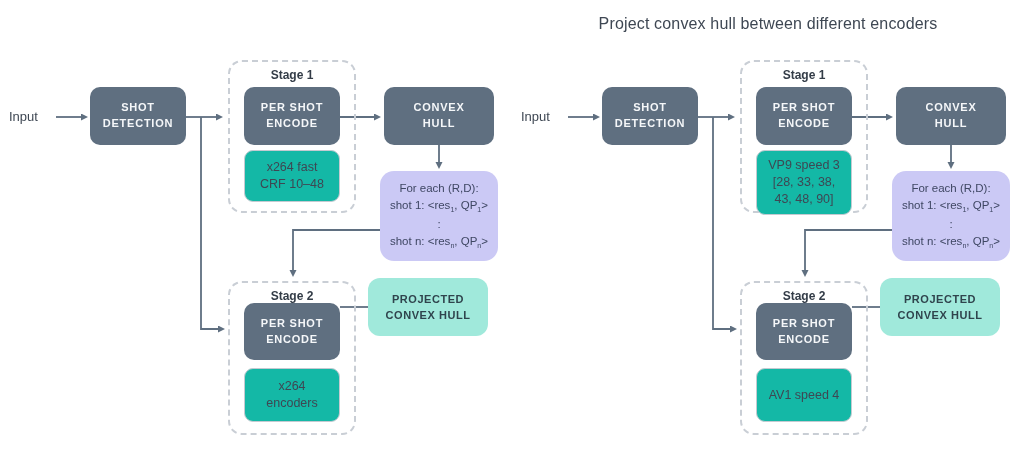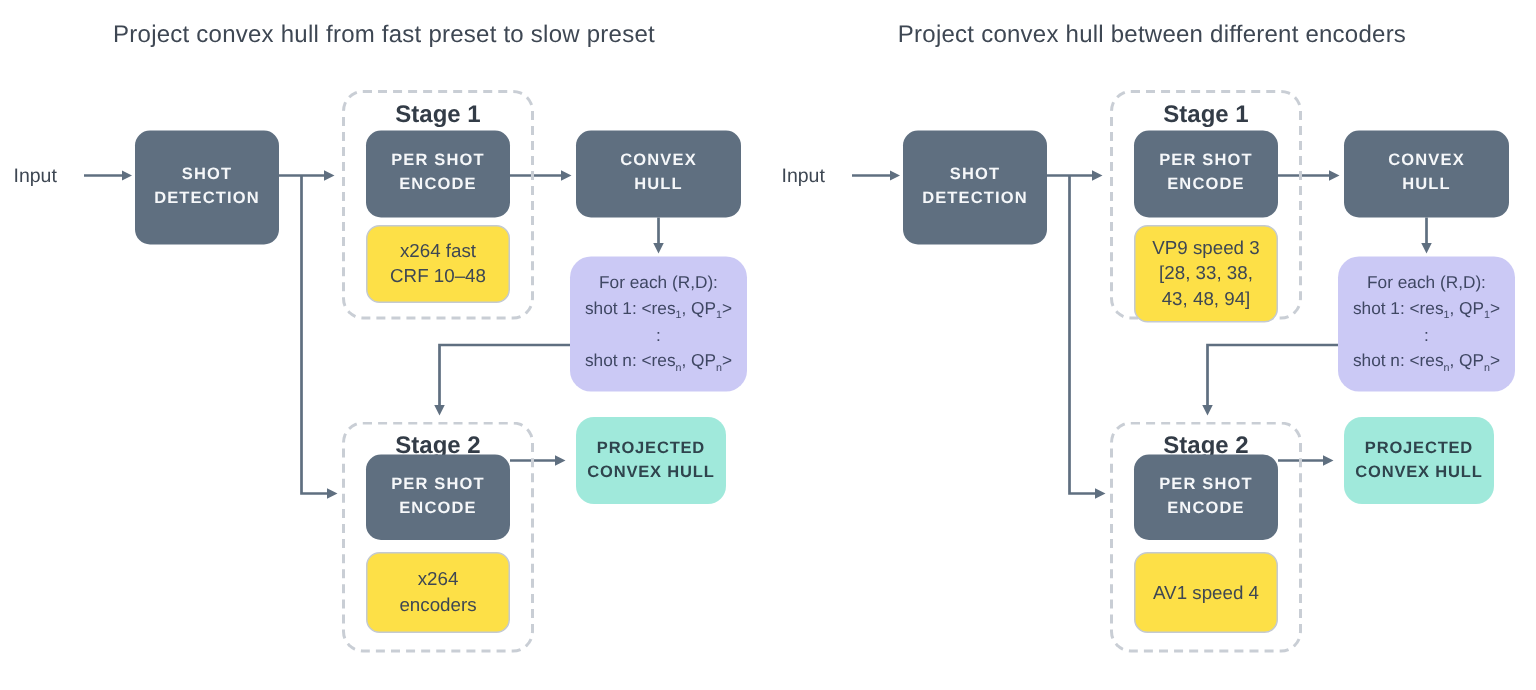--- a/index.html
+++ b/index.html
@@ -14,49 +14,48 @@
   .diagram.left{left:0;} .diagram.right{left:512px;}
   .connectors{position:absolute;left:0;top:0;width:512px;height:460px;}
   .connectors line,.connectors polyline{stroke:var(--line);stroke-width:1.8;fill:none;}
   .title{position:absolute;top:15px;left:0;width:512px;text-align:center;
          font-size:16px;font-weight:500;color:var(--text-dark);letter-spacing:.01em;}
   .label-input{position:absolute;left:9px;top:109px;font-size:13px;color:var(--text-dark);}
   .box{position:absolute;display:flex;align-items:center;justify-content:center;
        text-align:center;white-space:pre-line;box-sizing:border-box;}
   .dark{background:var(--box-dark);color:#f5f7f9;border-radius:10px;
         font-size:11px;font-weight:700;letter-spacing:.07em;line-height:1.45;}
-  .whitebox{background:#fde047;border:1px solid var(--white-border);border-radius:9px;
+  .whitebox{background:#14b8a6;border:1px solid var(--white-border);border-radius:9px;
         font-size:12.5px;color:var(--text-dark);line-height:1.35;padding:6px 4px;}
   .purplebox{background:var(--box-purple);border-radius:14px;color:var(--purple-text);
         font-size:11.5px;line-height:1.5;flex-direction:column;font-weight:500;text-align:center;}
   .purplebox sub{font-size:.62em;}
   .tealbox{background:var(--box-teal);border-radius:12px;color:var(--teal-text);
         font-size:11px;font-weight:700;letter-spacing:.05em;line-height:1.5;}
   .dashed{position:absolute;border:2px dashed var(--dashed);border-radius:14px;box-sizing:border-box;}
   .stage-label{position:absolute;top:6px;left:0;width:100%;text-align:center;
-        font-size:16px;font-weight:700;color:#333c47;}
+        font-size:12px;font-weight:700;color:#333c47;}
   
-  .shot{left:90px;top:87px;width:96px;height:76px;}
+  .shot{left:90px;top:87px;width:96px;height:58px;}
   .stage1{left:228px;top:60px;width:128px;height:153px;}
   .pse1{left:244px;top:87px;width:96px;height:58px;}
   .cfg1{left:244px;top:150px;width:96px;min-height:52px;}
   .convex{left:384px;top:87px;width:110px;height:58px;}
   .foreach{left:380px;top:171px;width:118px;height:90px;}
   .stage2{left:228px;top:281px;width:128px;height:154px;}
   .pse2{left:244px;top:303px;width:96px;height:57px;}
   .cfg2{left:244px;top:368px;width:96px;min-height:54px;}
-  .projected{left:384px;top:278px;width:100px;height:58px;}
+  .projected{left:368px;top:278px;width:120px;height:58px;}
 </style>
 </head>
 <body>
 
 <div class="canvas">
 
   <div class="diagram left">
-    <div class="title">Project convex hull from fast preset to slow preset</div>
     <svg class="connectors" viewBox="0 0 512 460">
       <defs>
         <marker id="ah0" markerWidth="9" markerHeight="9" refX="1" refY="3.5" orient="auto" markerUnits="userSpaceOnUse">
           <polygon points="0,0 7,3.5 0,7" fill="#5f6f80"></polygon>
         </marker>
       </defs>
       <line x1="56" y1="117" x2="82" y2="117" marker-end="url(#ah0)"></line>
       <line x1="186" y1="117" x2="217" y2="117" marker-end="url(#ah0)"></line>
       <polyline points="201,117 201,329 219,329" marker-end="url(#ah0)"></polyline>
       <line x1="340" y1="117" x2="375" y2="117" marker-end="url(#ah0)"></line>
@@ -107,21 +106,21 @@
     <div class="label-input">Input</div>
     <div class="box dark shot">SHOT
 DETECTION</div>
     <div class="dashed stage1">
       <div class="stage-label">Stage 1</div>
     </div>
     <div class="box dark pse1">PER SHOT
 ENCODE</div>
     <div class="box whitebox cfg1">VP9 speed 3
 [28, 33, 38,
-43, 48, 94]</div>
+43, 48, 90]</div>
     <div class="box dark convex">CONVEX
 HULL</div>
     <div class="box purplebox foreach"><div><span>For each (R,D):</span></div><div><span>shot 1: &lt;res</span><sub>1</sub><span>, QP</span><sub>1</sub><span>&gt;</span></div><div><span>:</span></div><div><span>shot n: &lt;res</span><sub>n</sub><span>, QP</span><sub>n</sub><span>&gt;</span></div></div>
     <div class="dashed stage2">
       <div class="stage-label">Stage 2</div>
     </div>
     <div class="box dark pse2">PER SHOT
 ENCODE</div>
     <div class="box whitebox cfg2">AV1 speed 4</div>
     <div class="box tealbox projected">PROJECTED

